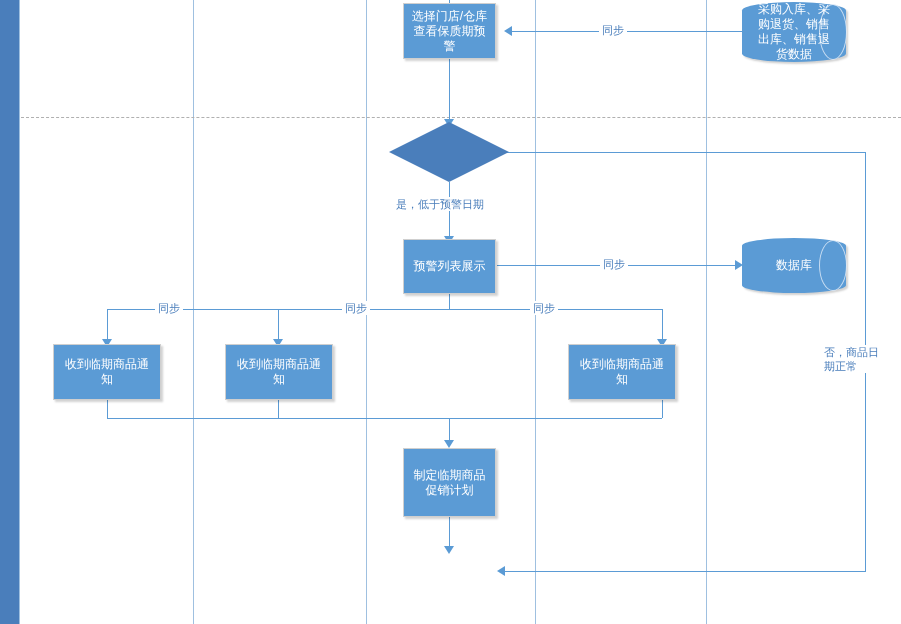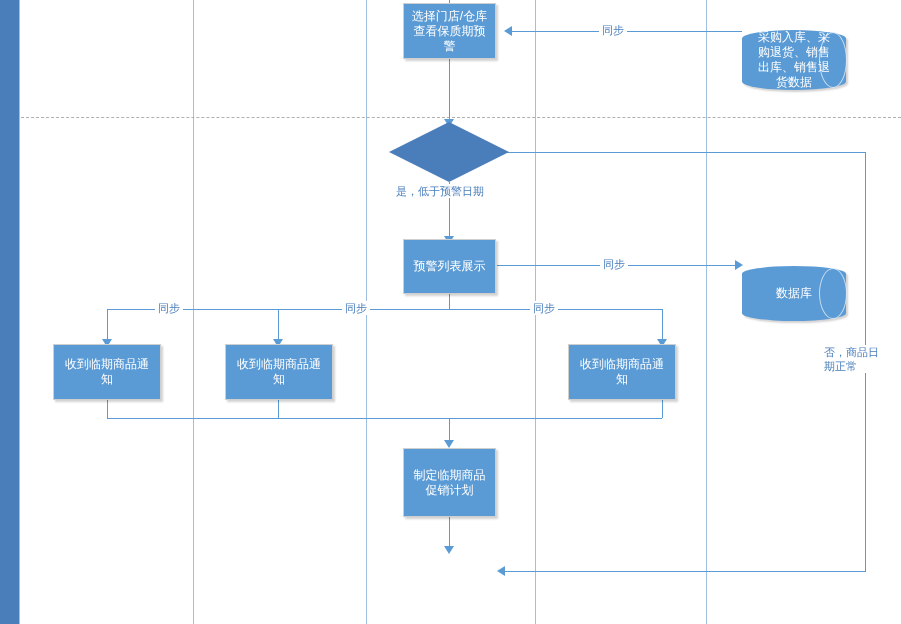--- a/index.html
+++ b/index.html
@@ -137,21 +137,20 @@
     width: 70%;
   }
   .node-terminator {
     background: #4a7ebb;
     border-radius: 24px;
     box-shadow: 2px 2px 2px rgba(0,0,0,0.18);
   }
   .node-cylinder {
     background: transparent;
     border: none;
-    margin-top: 28px;
   }
   .cyl-body {
     position: absolute;
     left: 0; top: 0; right: 0; bottom: 0;
     background: #5b9bd5;
     border-radius: 50% / 14%;
     box-shadow: 2px 2px 2px rgba(0,0,0,0.18);
   }
   .cyl-right-cap {
     position: absolute;
@@ -191,21 +190,21 @@
   <div class="edge-label" style="left:599px; top:23px;">同步</div>
 
   <div class="line-v" style="left:449px; top:0px; height:5px;"></div>
   <div class="arrow arrow-down" style="left:444px; top:3px;"></div>
 
   <div class="line-v" style="left:449px; top:59px; height:62px;"></div>
   <div class="arrow arrow-down" style="left:444px; top:119px;"></div>
 
   <div class="line-v" style="left:449px; top:182px; height:56px;"></div>
   <div class="arrow arrow-down" style="left:444px; top:236px;"></div>
-  <div class="edge-label" style="left:393px; top:184px;">是，低于预警日期</div>
+  <div class="edge-label" style="left:393px; top:197px;">是，低于预警日期</div>
 
   <div class="line-h" style="left:497px; top:152px; width:368px;"></div>
   <div class="line-v" style="left:865px; top:152px; height:419px;"></div>
   <div class="line-h" style="left:505px; top:571px; width:361px;"></div>
   <div class="arrow arrow-left" style="left:497px; top:566px;"></div>
   <div class="edge-label multi" style="left:822px; top:345px; width:58px;">否，商品日期正常</div>
 
   <div class="line-h" style="left:497px; top:265px; width:240px;"></div>
   <div class="arrow arrow-right" style="left:735px; top:260px;"></div>
   <div class="edge-label" style="left:600px; top:257px;">同步</div>

